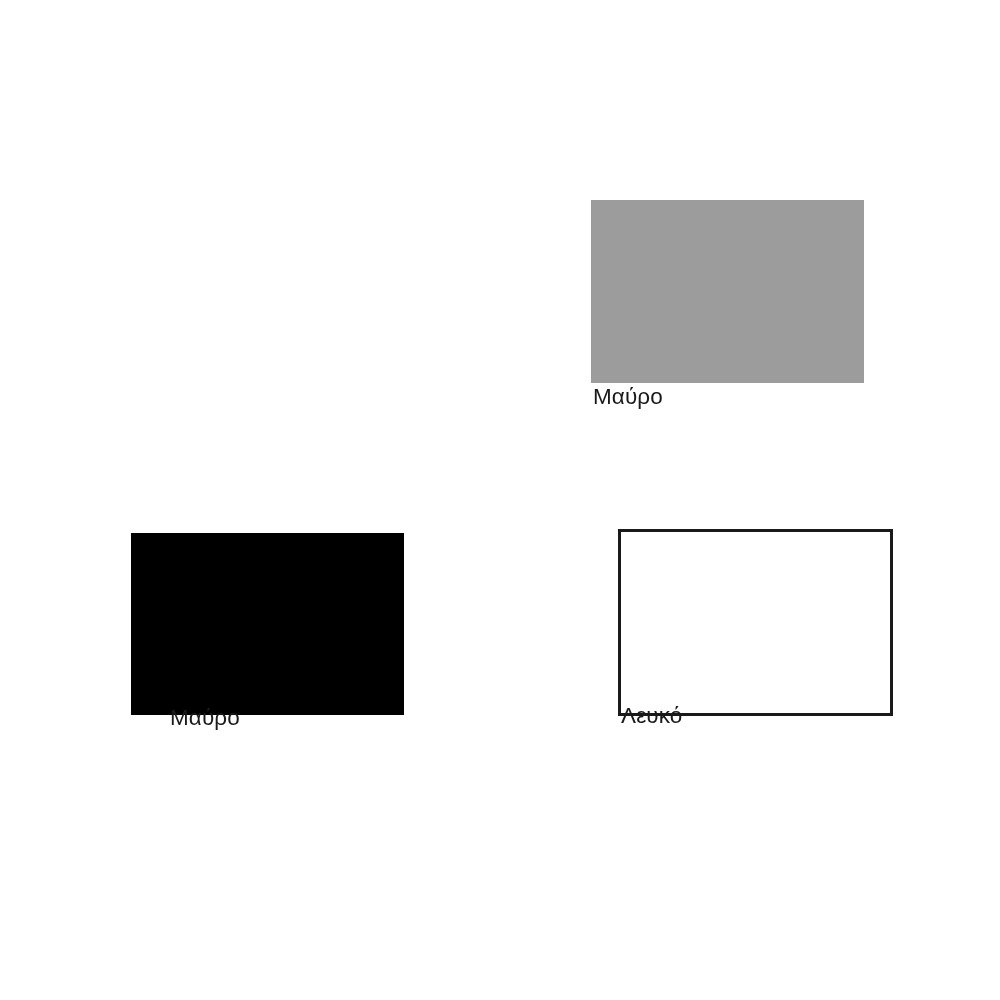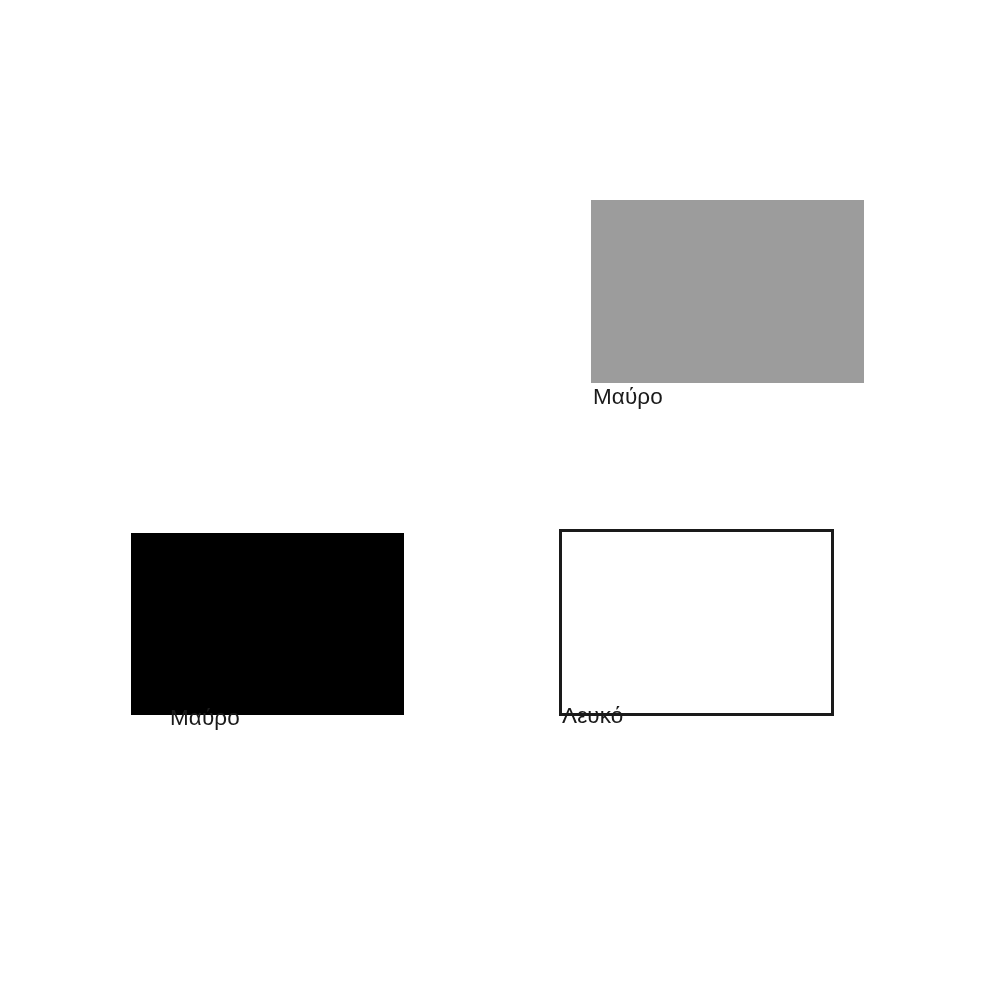--- a/index.html
+++ b/index.html
@@ -53,21 +53,21 @@
   #cell-grey         { left: 591px; top: 200px; width: 273px; height: 183px; }
   #cell-grey   .swatch-chip  { width: 273px; height: 183px; }
   #cell-grey   .swatch-label { top: 186px; }
 
   
   #cell-black        { left: 131px; top: 533px; width: 273px; height: 182px; }
   #cell-black  .swatch-chip  { width: 273px; height: 182px; }
   #cell-black  .swatch-label { top: 174px; margin-left: 37px; }
 
   
-  #cell-white        { left: 559px; top: 529px; width: 279px; height: 187px; }
+  #cell-white        { left: 618px; top: 529px; width: 279px; height: 187px; }
   #cell-white  .swatch-chip  { width: 275px; height: 187px; border: 3px solid #1a1a1a; }
   #cell-white  .swatch-label { top: 176px; left: 3px; }
 </style>
 </head>
 <body>
 
 <div class="canvas" style="background: rgb(255, 255, 255);">
 
 
   <div class="swatch-cell" id="cell-grey">

